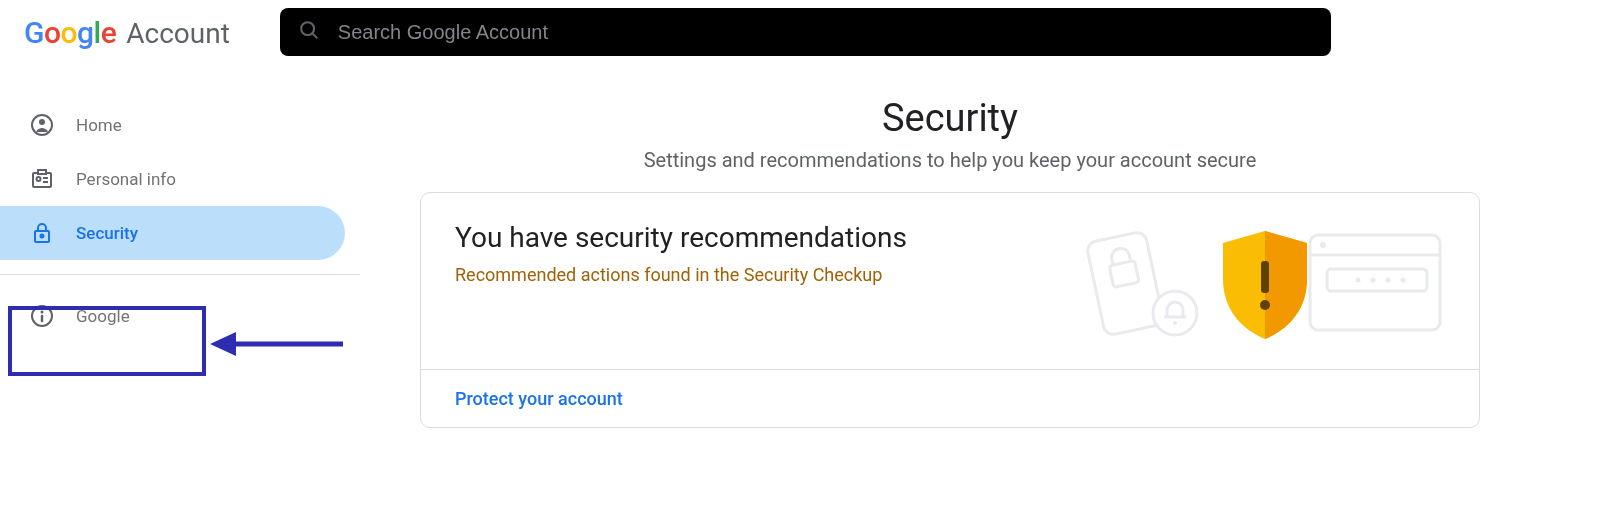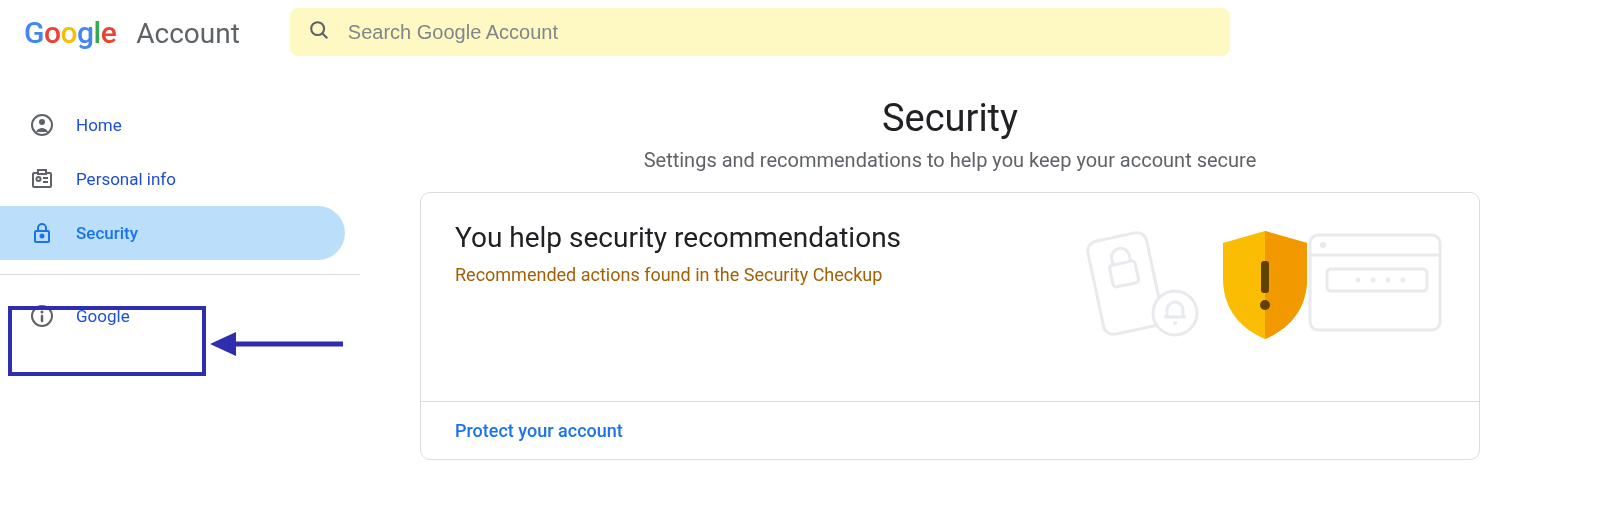--- a/index.html
+++ b/index.html
@@ -30,29 +30,29 @@
     .logo-g1 { color: #4285F4; }
     .logo-o1 { color: #EA4335; }
     .logo-o2 { color: #FBBC05; }
     .logo-g2 { color: #4285F4; }
     .logo-l  { color: #34A853; }
     .logo-e  { color: #EA4335; }
     .logo-account {
       font-size: 28px;
       color: #5f6368;
       font-weight: 400;
-      margin-left: 20px;
+      margin-left: 10px;
     }
     .search-box {
       display: flex;
       align-items: center;
-      background: #fef9c3;
+      background: #000000;
       border-radius: 8px;
       height: 48px;
-      width: 940px;
+      width: 1051px;
       padding: 0 18px;
     }
     .search-box svg { flex-shrink: 0; }
     .search-input {
       border: none;
       background: transparent;
       outline: none;
       font-size: 20px;
       color: #5f6368;
       margin-left: 18px;
@@ -69,21 +69,21 @@
     }
     .nav-item {
       display: flex;
       align-items: center;
       height: 54px;
       padding-left: 30px;
       cursor: pointer;
       border-top-right-radius: 28px;
       border-bottom-right-radius: 28px;
       font-size: 17px;
-      color: #1d4ed8;
+      color: #737373;
       position: relative;
     }
     .nav-item .icon-wrap {
       width: 24px;
       height: 24px;
       display: flex;
       align-items: center;
       justify-content: center;
       margin-right: 22px;
     }
@@ -158,21 +158,20 @@
       height: 120px;
       flex-shrink: 0;
     }
     .card-action {
       border-top: 1px solid #dadce0;
       padding: 18px 34px;
       font-size: 18px;
       font-weight: 500;
       color: #1a73e8;
       cursor: pointer;
-      margin-top: 32px;
     }
   </style>
 </head>
 <body>
 
 <div class="header">
   <div class="logo">
     <span class="logo-google">
       <span class="logo-g1">G</span><span class="logo-o1">o</span><span class="logo-o2">o</span><span class="logo-g2">g</span><span class="logo-l">l</span><span class="logo-e">e</span>
     </span>
@@ -250,21 +249,21 @@
     </svg>
   </div>
 
   <div class="main">
     <h1 class="page-title">Security</h1>
     <div class="page-subtitle">Settings and recommendations to help you keep your account secure</div>
 
     <div class="card">
       <div class="card-top">
         <div class="card-text">
-          <div class="card-title">You help security recommendations</div>
+          <div class="card-title">You have security recommendations</div>
           <div class="card-desc">Recommended actions found in the Security Checkup</div>
         </div>
         <div class="card-illus">
           <svg width="370" height="120" viewBox="0 0 370 120">
 
             <rect x="20" y="15" width="60" height="95" rx="10" fill="none" stroke="#e8eaed" stroke-width="3" transform="rotate(-12 50 62)"></rect>
             <rect x="38" y="42" width="26" height="22" rx="3" fill="none" stroke="#e8eaed" stroke-width="3" transform="rotate(-12 50 62)"></rect>
             <path d="M42 42v-6a9 9 0 0 1 18 0v6" fill="none" stroke="#e8eaed" stroke-width="3" transform="rotate(-12 50 62)"></path>
 
             <circle cx="100" cy="92" r="22" fill="#fff" stroke="#e8eaed" stroke-width="3"></circle>

